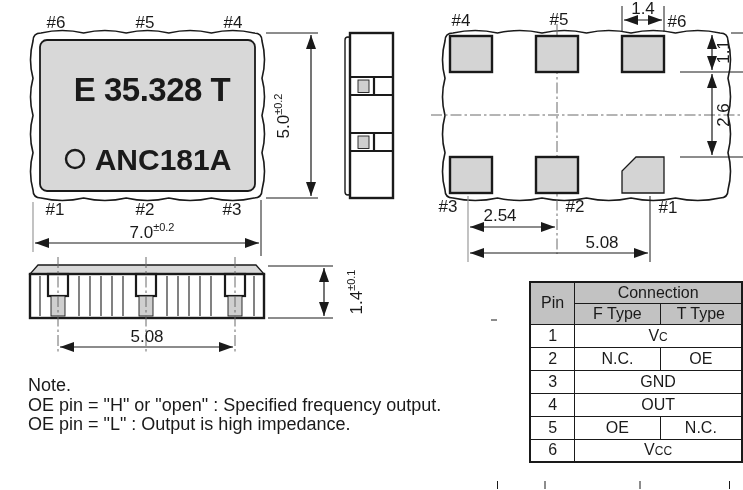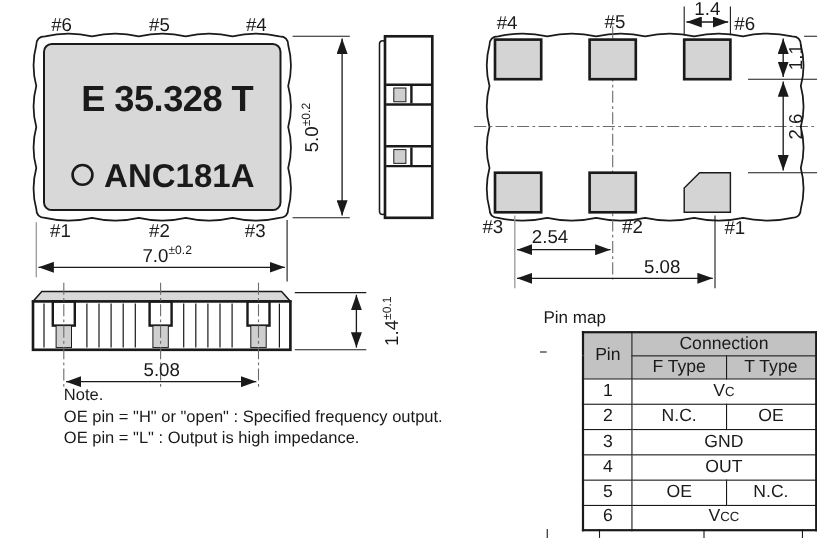--- a/index.html
+++ b/index.html
@@ -21,21 +21,21 @@
   .pad1 { fill:#d4d4d4; stroke:#1a1a1a; stroke-width:1.3; }
   .thick{ stroke:#1a1a1a; stroke-width:2.4; fill:#ffffff; }
   .band { stroke:#1a1a1a; stroke-width:2.2; fill:none; }
   .thin { stroke:#1a1a1a; stroke-width:1.1; fill:none; }
   .ext  { stroke:#1a1a1a; stroke-width:1; }
   .extg { stroke:#9a9a9a; stroke-width:1.2; }
   .dim  { stroke:#1a1a1a; stroke-width:1.2; marker-start:url(#arr); marker-end:url(#arr); }
   .cl   { stroke:#6b6b6b; stroke-width:1; stroke-dasharray:11 3 2.5 3; fill:none; }
   .grayrect { fill:#cfcfcf; stroke:#1a1a1a; stroke-width:0.9; }
 
-  .note { position:absolute; left:28px; top:350px; font-size:15px; line-height:19.5px; white-space:nowrap;margin-left:30px; }
+  .note { position:absolute; left:28px; top:376px; font-size:18px; line-height:19.5px; white-space:nowrap; }
   .pinmap { position:absolute; left:497px; top:281px; }
   .pinmap-title { font-size:15.5px; margin:0 0 2px -3px; }
   .pinmap table { border-collapse:collapse; table-layout:fixed; border:2px solid #1a1a1a;margin-left:32px; }
   .pinmap td { border:1.5px solid #1a1a1a; text-align:center; vertical-align:middle;
                font-size:16px; padding:0; }
   .pinmap td.hdr { background:#c2c2c2; }
   .rowh  { height:23px; }
   .rowh1 { height:21px; }
   .c-pin { width:48px; } .c-f { width:95px; } .c-t { width:90px; }
   .vsub { font-size:12px; }
@@ -192,21 +192,20 @@
   </g>
 </svg>
 
 <div class="note">
   <div>Note.</div>
   <div>OE pin = "H" or "open" : Specified frequency output.</div>
   <div>OE pin = "L" : Output is high impedance.</div>
 </div>
 
 <div class="pinmap">
-  <div class="pinmap-title">Pin map</div>
   <table>
     <tbody>
           <tr class="rowh1">
       <td class="hdr c-pin" rowspan="2">Pin</td>
       <td class="hdr" colspan="2">Connection</td>
     </tr>
     <tr class="rowh1">
       <td class="hdr c-f">F Type</td>
       <td class="hdr c-t">T Type</td>
     </tr>

